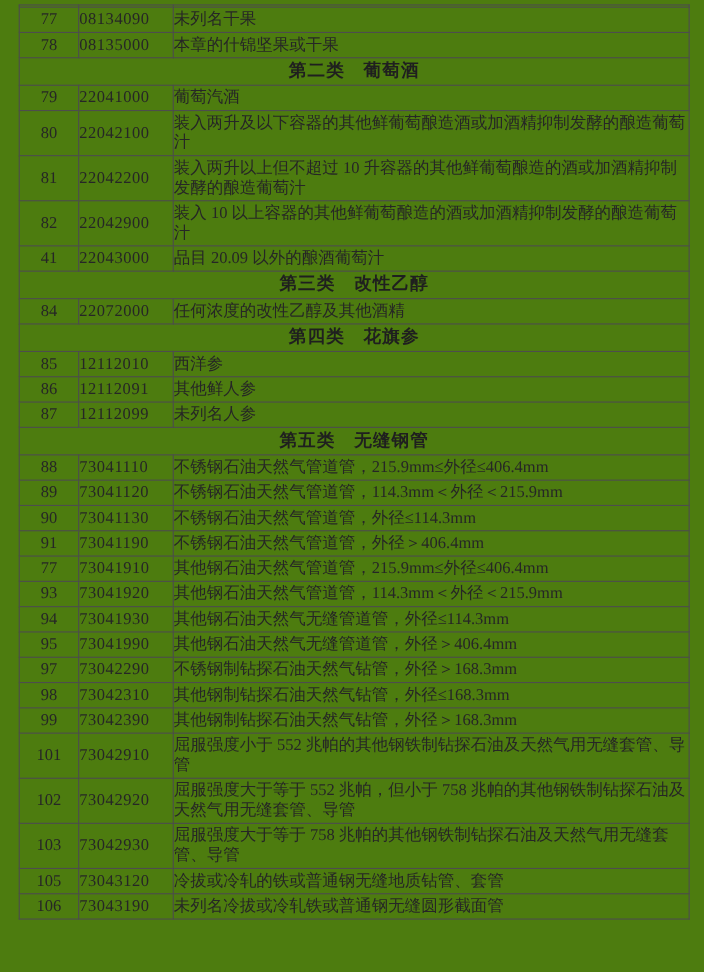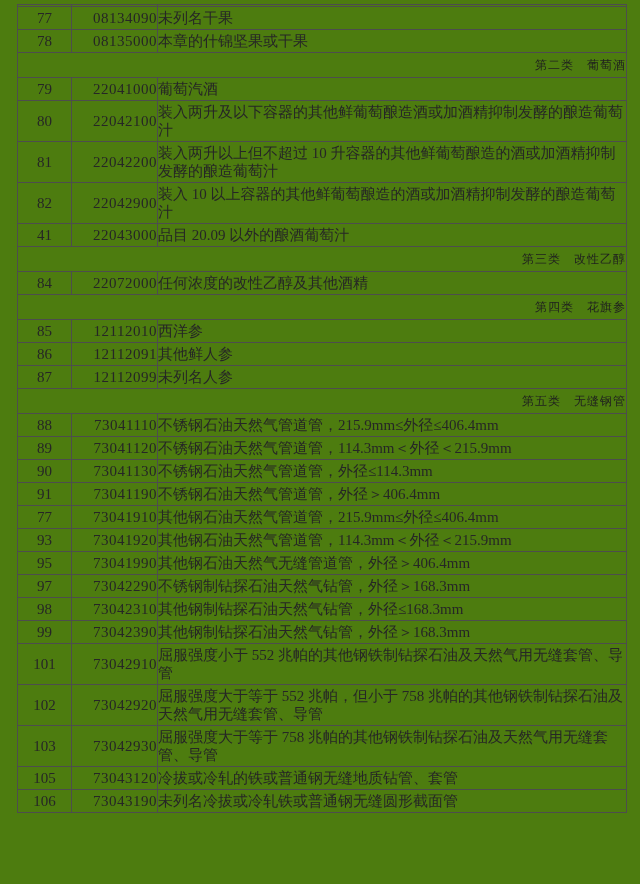--- a/index.html
+++ b/index.html
@@ -30,26 +30,26 @@
     vertical-align: middle;
     word-break: break-all;
   }
   tr.stub-row td {
     height: 1px;
     padding: 0;
     line-height: 1px;
     font-size: 1px;
   }
   td.col-no   { width: 53px;  text-align: center; }
-  td.col-code { width: 85px;  text-align: right; letter-spacing: 0.5px; }
+  td.col-code { width: 85px;  text-align: left; letter-spacing: 0.5px; }
   td.col-desc { width: 468px; text-align: left; padding-left: 9px; padding-right: 6px; }
   tr.section-row td {
-    font-weight: normal;
-    font-size: 12px;
-    text-align: right;
+    font-weight: bold;
+    font-size: 16px;
+    text-align: center;
     letter-spacing: 1px;
     height: 20px;
     color: #1f1f1f;
   }
 </style>
 </head>
 <body>
 
 <div class="page">
   <table class="hs-table">
@@ -171,20 +171,25 @@
       <td class="col-code">73041910</td>
       <td class="col-desc">其他钢石油天然气管道管，215.9mm≤外径≤406.4mm</td>
     </tr>
 
     <tr class="item-row">
       <td class="col-no">93</td>
       <td class="col-code">73041920</td>
       <td class="col-desc">其他钢石油天然气管道管，114.3mm＜外径＜215.9mm</td>
     </tr>
 
+    <tr class="item-row">
+      <td class="col-no">94</td>
+      <td class="col-code">73041930</td>
+      <td class="col-desc">其他钢石油天然气无缝管道管，外径≤114.3mm</td>
+    </tr>
 
     <tr class="item-row">
       <td class="col-no">95</td>
       <td class="col-code">73041990</td>
       <td class="col-desc">其他钢石油天然气无缝管道管，外径＞406.4mm</td>
     </tr>
 
 
     <tr class="item-row">
       <td class="col-no">97</td>

